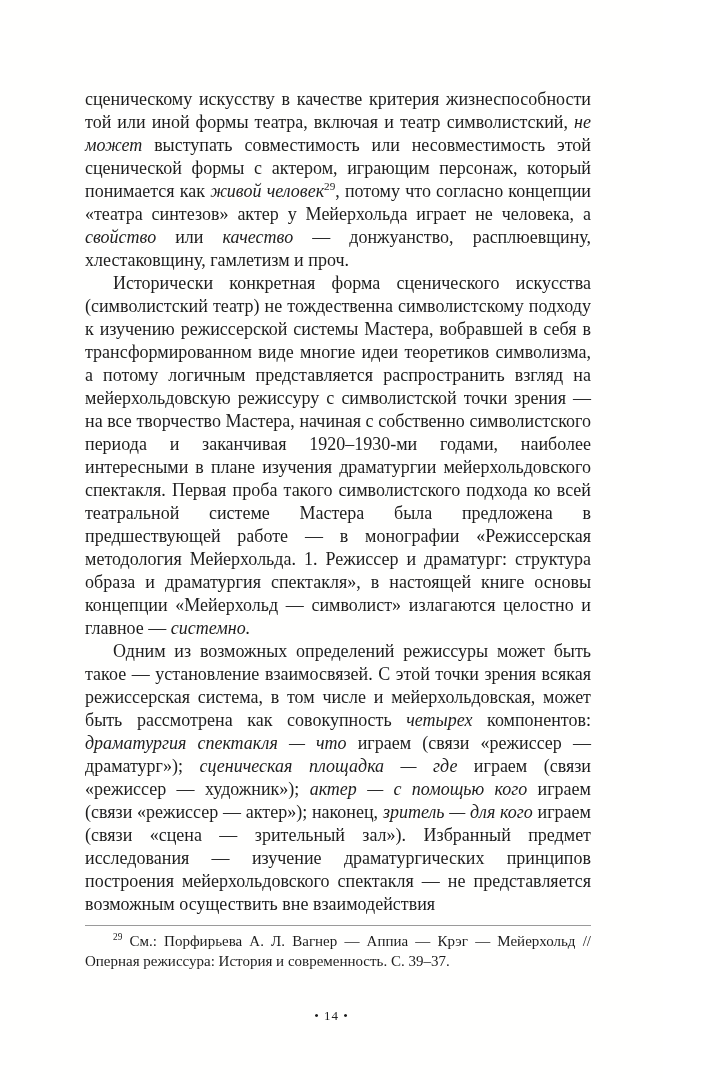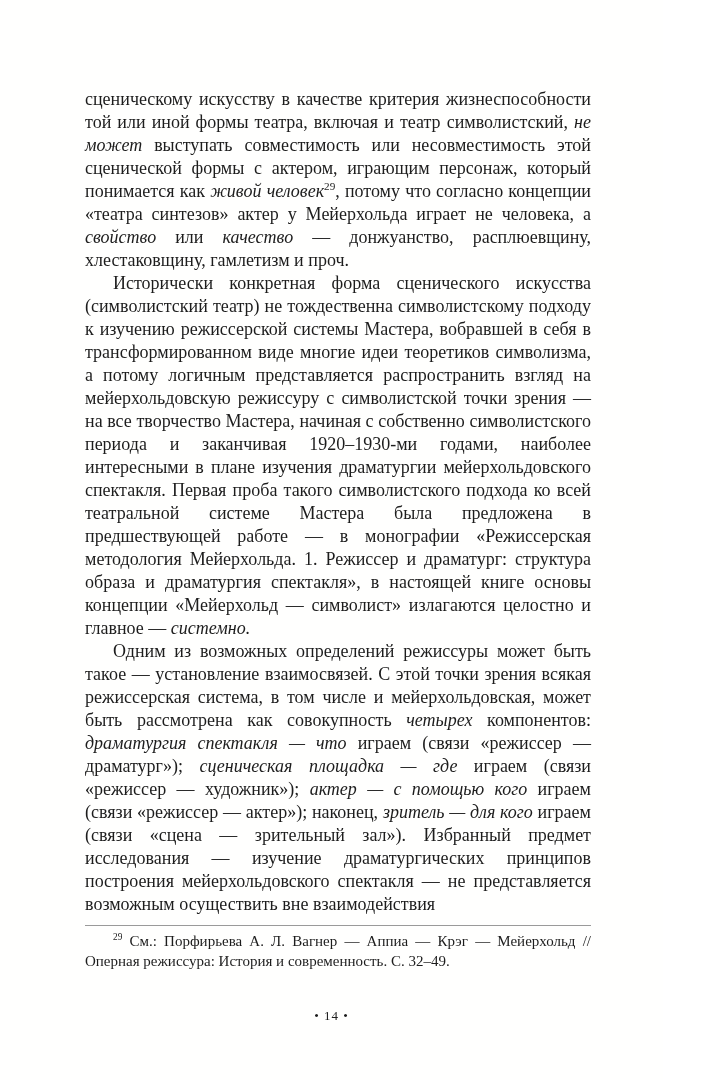--- a/index.html
+++ b/index.html
@@ -67,17 +67,17 @@
 
 <div class="page">
   <div class="main-text">
     <p class="no-indent"><span>сценическому искусству в качестве критерия жизнеспособности той или иной формы театра, включая и театр символистский, </span><em>не может</em><span> выступать совместимость или несовместимость этой сценической формы с актером, играющим персонаж, который понимается как </span><em>живой человек</em><sup>29</sup><span>, потому что согласно концепции «театра синтезов» актер у Мейерхольда играет не человека, а </span><em>свойство</em><span> или </span><em>качество</em><span> — донжуанство, расплюевщину, хлестаковщину, гамлетизм и проч.</span></p>
     <p><span>Исторически конкретная форма сценического искусства (символистский театр) не тождественна символистскому подходу к изучению режиссерской системы Мастера, вобравшей в себя в трансформированном виде многие идеи теоретиков символизма, а потому логичным представляется распространить взгляд на мейерхольдовскую режиссуру с символистской точки зрения — на все творчество Мастера, начиная с собственно символистского периода и заканчивая 1920–1930-ми годами, наиболее интересными в плане изучения драматургии мейерхольдовского спектакля. Первая проба такого символистского подхода ко всей театральной системе Мастера была предложена в предшествующей работе — в монографии «Режиссерская методология Мейерхольда. 1. Режиссер и драматург: структура образа и драматургия спектакля», в настоящей книге основы концепции «Мейерхольд — символист» излагаются целостно и главное — </span><em>системно.</em></p>
     <p><span>Одним из возможных определений режиссуры может быть такое — установление взаимосвязей. С этой точки зрения всякая режиссерская система, в том числе и мейерхольдовская, может быть рассмотрена как совокупность </span><em>четырех</em><span> компонентов: </span><em>драматургия спектакля — что</em><span> играем (связи «режиссер — драматург»); </span><em>сценическая площадка — где</em><span> играем (связи «режиссер — художник»); </span><em>актер — с помощью кого</em><span> играем (связи «режиссер — актер»); наконец, </span><em>зритель — для кого</em><span> играем (связи «сцена — зрительный зал»). Избранный предмет исследования — изучение драматургических принципов построения мейерхольдовского спектакля — не представляется возможным осуществить вне взаимодействия</span></p>
   </div>
 
   <div class="footnote-block">
     <div class="footnote-sep"></div>
-    <p class="footnote"><sup>29</sup><span> См.: Порфирьева А. Л. Вагнер — Аппиа — Крэг — Мейерхольд // Оперная режиссура: История и современность. С. 32–49.</span></p>
+    <p class="footnote"><sup>29</sup><span> См.: Порфирьева А. Л. Вагнер — Аппиа — Крэг — Мейерхольд // Оперная режиссура: История и современность. С. 39–37.</span></p>
   </div>
 
   <div class="page-number">• 14 •</div>
 </div>
 
 </body></html>

